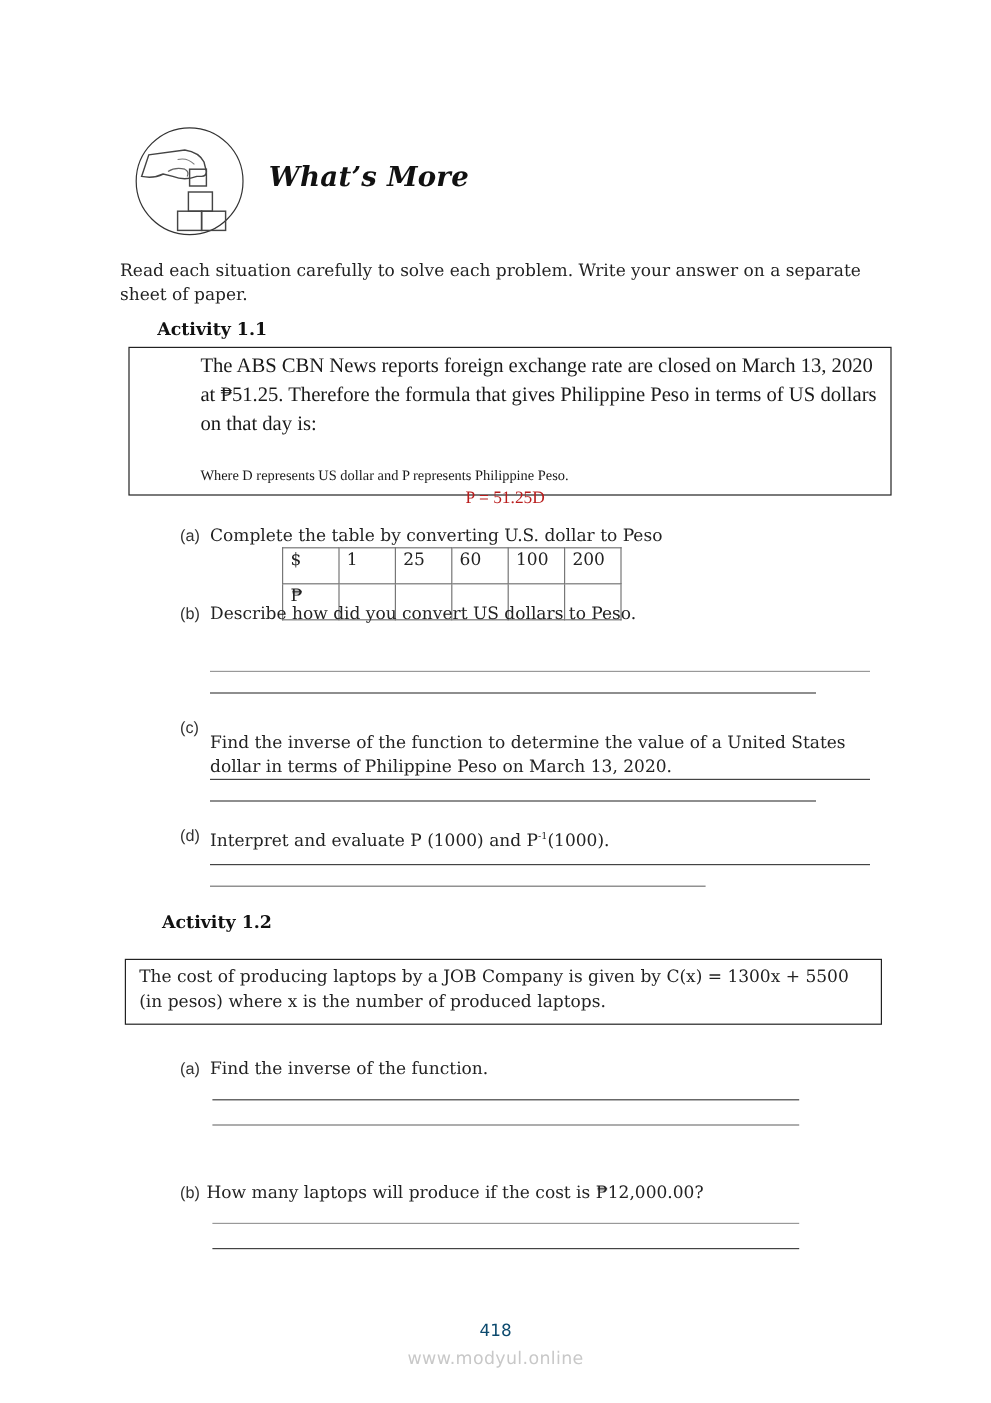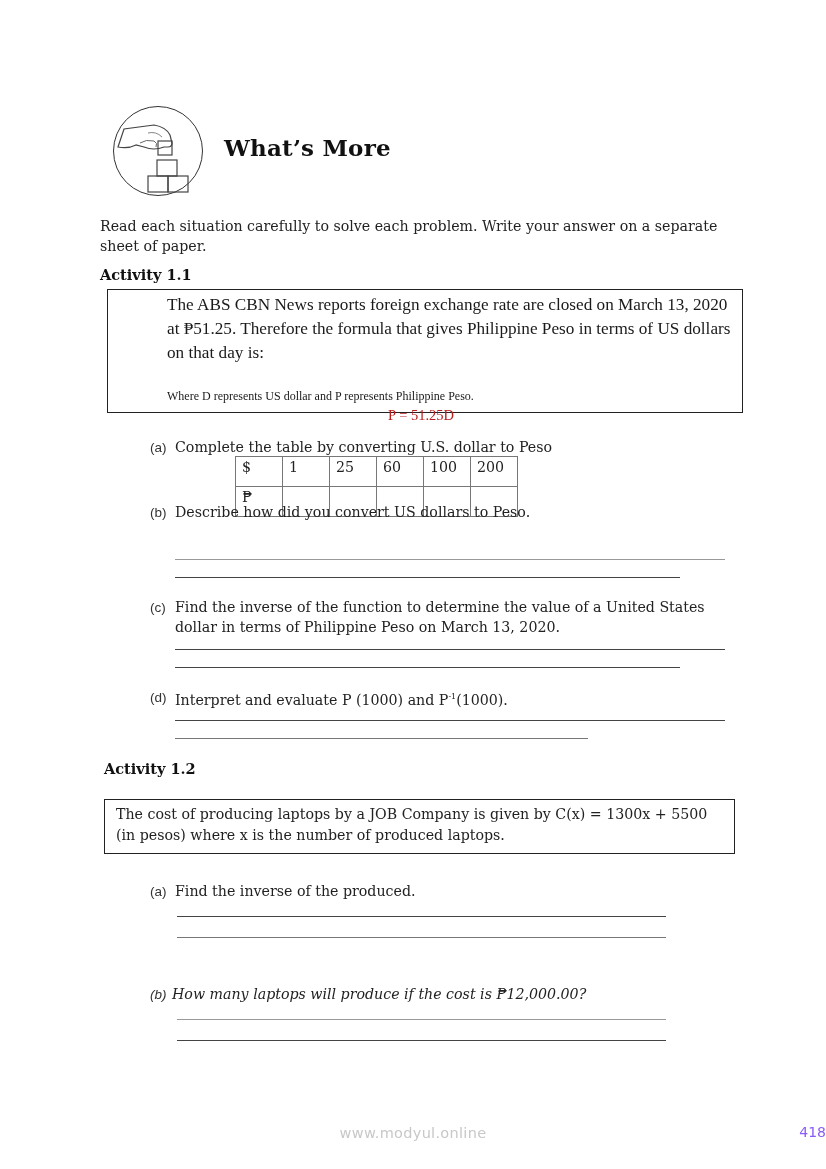--- a/index.html
+++ b/index.html
@@ -1,24 +1,24 @@
 <!DOCTYPE html>
 <html><head>
 <meta charset="utf-8">
 <style>
   html, body { margin: 0; padding: 0; background: #ffffff; }
   body { width: 826px; height: 1169px; position: relative; overflow: hidden; color: #1a1a1a; }
   .abs { position: absolute; }
 
   
   .icon-circle { left: 113px; top: 106px; width: 90px; height: 90px; border: 1.5px solid #333; border-radius: 50%; box-sizing: border-box; background: #fff; }
-  .title { left: 224px; top: 134px; font-family: "DejaVu Serif", serif; font-weight: bold; font-size: 23px; letter-spacing: 0.2px; color: #111; }
+  .title { left: 224px; top: 134px; font-family: "DejaVu Serif", serif; font-weight: bold; font-style: italic; font-size: 23px; letter-spacing: 0.2px; color: #111; }
 
   .intro { left: 100px; top: 216px; width: 620px; font-family: "DejaVu Serif", serif; font-size: 14.2px; line-height: 20px; color: #222; }
-  .act-head { font-family: "DejaVu Serif", serif; font-weight: bold; font-size: 14.5px; color: #111; }
+  .act-head { font-family: "DejaVu Serif", serif; font-weight: bold; font-size: 14.5px; color: #111; margin-left: 31px; }
 
   .box1 { left: 107px; top: 289px; width: 636px; height: 124px; border: 1.6px solid #222; box-sizing: border-box; }
   .box1-text { left: 167px; top: 293px; width: 570px; font-family: "Liberation Serif", serif; font-size: 17.2px; line-height: 24px; color: #1a1a1a; }
   .formula { left: 388px; top: 367px; font-family: "Liberation Serif", serif; font-size: 14.5px; color: #b91c1c; margin-top: 40px; }
   .where { left: 167px; top: 389px; font-family: "Liberation Serif", serif; font-size: 12px; color: #1a1a1a; }
 
   .q { font-family: "DejaVu Serif", serif; font-size: 14.2px; line-height: 20px; color: #222; }
   .q .lbl { font-family: "Liberation Sans", sans-serif; font-size: 13.5px; display: inline-block; width: 25px; color: #333; }
   .q .txt { display: inline-block; vertical-align: top; }
 
@@ -26,21 +26,21 @@
   table.conv td { border: 1px solid #777; height: 30px; vertical-align: top; padding: 2px 6px 0 6px; box-sizing: border-box; }
   table.conv td.first { width: 47px; }
   table.conv td.c { width: 47px; }
 
   .line { position: absolute; height: 0; border-top: 1.2px solid #444; }
   .line.gray { border-top: 1.6px solid #999; }
 
   .box2 { left: 104px; top: 799px; width: 631px; height: 55px; border: 1.6px solid #222; box-sizing: border-box; }
   .box2-text { left: 116px; top: 804px; width: 610px; font-family: "DejaVu Serif", serif; font-size: 14.2px; line-height: 21px; color: #222; }
 
-  .page-num { left: 0; width: 826px; top: 1101px; text-align: right; font-family: "DejaVu Sans", sans-serif; font-size: 14px; color: #8b5cf6; margin-top: 23px; }
+  .page-num { left: 0; width: 826px; top: 1101px; text-align: center; font-family: "DejaVu Sans", sans-serif; font-size: 14px; color: #0c4a6e; }
   .watermark { left: 0; width: 826px; top: 1125px; text-align: center; font-family: "DejaVu Sans", sans-serif; font-size: 14.5px; color: #c8c8c8; letter-spacing: 0.3px; }
 </style>
 </head>
 <body>
 
 <div class="abs icon-circle">
   <svg width="88" height="88" viewBox="0 0 88 88" style="position:absolute;left:0;top:0;">
 
     <path d="M4 40 L10 22 L40 18 Q52 20 56 28 L58 36 Q58 40 54 40 L50 40 Q40 44 30 40 L22 38 Q14 42 4 40 Z" fill="none" stroke="#444" stroke-width="1.2"></path>
     <path d="M26 36 Q32 32 40 34 Q44 36 42 40" fill="none" stroke="#666" stroke-width="1"></path>
@@ -92,42 +92,42 @@
     </table>
 </div>
 
 <div class="abs q" style="left:150px; top:502px;">
   <span class="lbl">(b)</span><span class="txt">Describe how did you convert US dollars to Peso.</span>
 </div>
 <div class="line gray" style="left:175px; top:559px; width:550px;"></div>
 <div class="line" style="left:175px; top:577px; width:505px;"></div>
 
 <div class="abs q" style="left:150px; top:597px;">
-  <span class="lbl">(c)</span><span class="txt" style="width:550px;">Find the inverse of the function to determine the value of a United States dollar in terms of Philippine Peso on March 13, 2020.</span>
+  <span class="lbl">(c)</span><span class="txt" style="width:550px;margin-top:12px;">Find the inverse of the function to determine the value of a United States dollar in terms of Philippine Peso on March 13, 2020.</span>
 </div>
 <div class="line" style="left:175px; top:649px; width:550px;"></div>
 <div class="line" style="left:175px; top:667px; width:505px;"></div>
 
 <div class="abs q" style="left:150px; top:687px;">
   <span class="lbl">(d)</span><span class="txt"><span>Interpret and evaluate P (1000) and P</span><sup style="font-size:8px;">-1</sup><span>(1000).</span></span>
 </div>
 <div class="line" style="left:175px; top:720px; width:550px;"></div>
 <div class="line" style="left:175px; top:738px; width:413px; border-top-color:#777;"></div>
 
 <div class="abs act-head" style="left:104px; top:760px;">Activity 1.2</div>
 
 <div class="abs box2"></div>
 <div class="abs box2-text">The cost of producing laptops by a JOB Company is given by C(x) = 1300x + 5500 (in pesos) where x is the number of produced laptops.</div>
 
 <div class="abs q" style="left:150px; top:881px;">
-  <span class="lbl">(a)</span><span class="txt">Find the inverse of the produced.</span>
+  <span class="lbl">(a)</span><span class="txt">Find the inverse of the function.</span>
 </div>
 <div class="line" style="left:177px; top:916px; width:489px;"></div>
 <div class="line" style="left:177px; top:937px; width:489px; border-top-color:#777;"></div>
 
-<div class="abs q" style="left:150px; top:984px;font-style:italic;">
+<div class="abs q" style="left:150px; top:984px;">
   <span class="lbl" style="width:22px;">(b)</span><span class="txt">How many laptops will produce if the cost is ₱12,000.00?</span>
 </div>
 <div class="line gray" style="left:177px; top:1019px; width:489px;"></div>
 <div class="line" style="left:177px; top:1040px; width:489px;"></div>
 
 <div class="abs page-num">418</div>
 <div class="abs watermark">www.modyul.online</div>
 
 </body></html>

